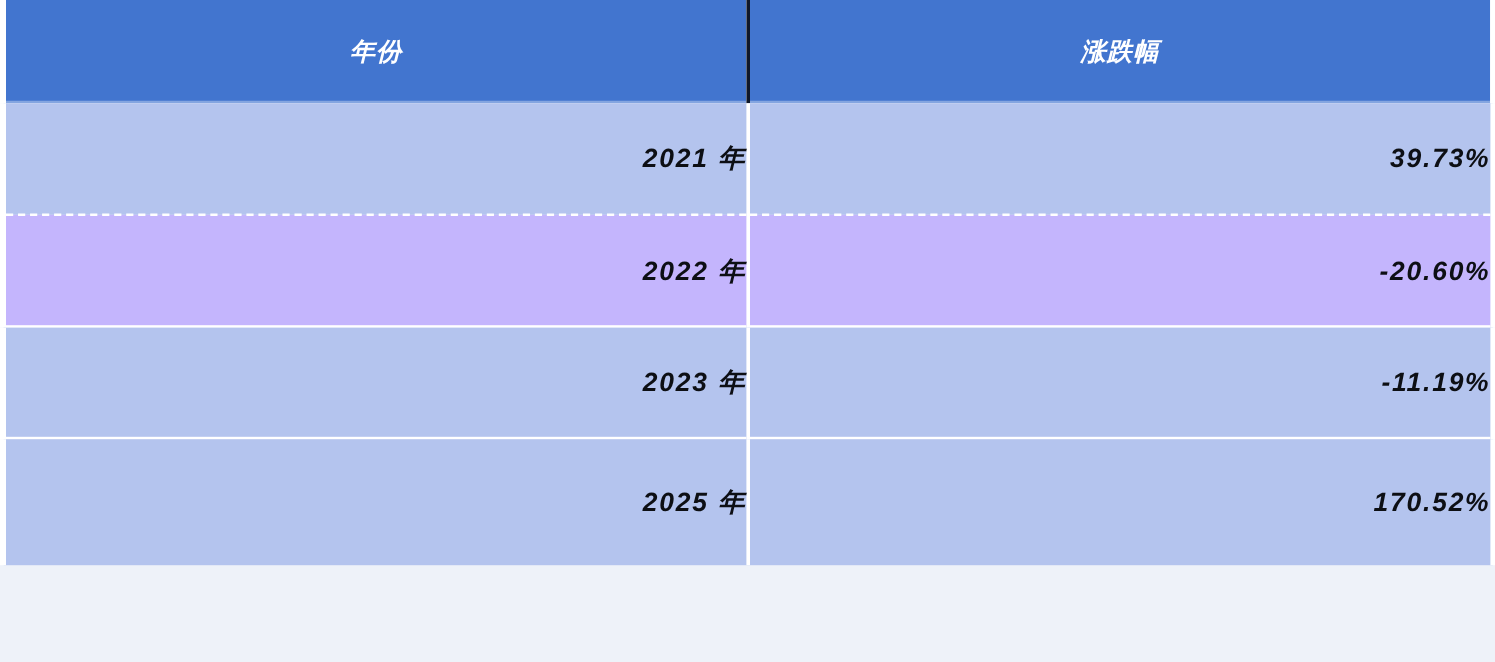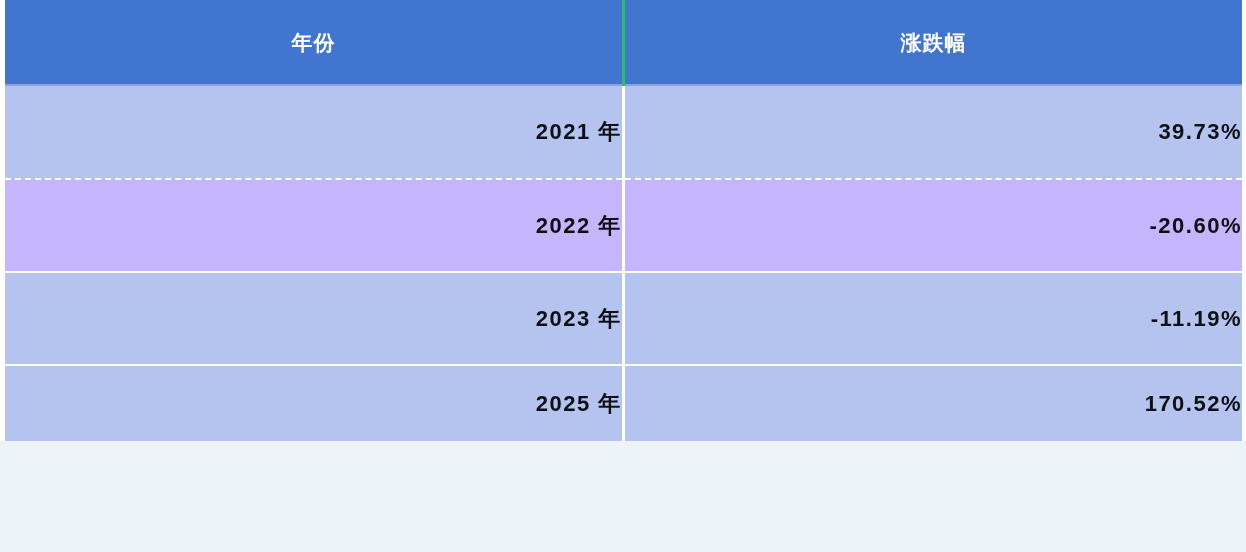--- a/index.html
+++ b/index.html
@@ -18,20 +18,21 @@
     width: 1246px;
     height: 552px;
     position: relative;
     background: #eef2f9;
   }
 
   table.data-table {
     width: 1246px;
     border-collapse: collapse;
     table-layout: fixed;
+    font-style: italic;
   }
 
   table.data-table col { width: 50%; }
 
   
   thead tr.header-row { height: 86px; }
 
   thead th {
     background: #4275cf;
     color: #ffffff;
@@ -42,28 +43,28 @@
     vertical-align: middle;
     padding: 0;
     border: none;
     position: relative;
   }
   thead th.col-year {
     border-left: 5px solid #ffffff;
     box-shadow: inset 0 -2px 0 rgba(255,255,255,0.35);
   }
   thead th.col-change {
-    border-left: 3px solid #22c55e;
+    border-left: 3px solid #0f172a;
     border-right: 4px solid #ffffff;
     box-shadow: inset 0 -2px 0 rgba(255,255,255,0.35);
   }
 
   
   tbody tr.data-row { height: 93px; }
-  tbody tr.data-row.row-last { height: 76px; }
+  tbody tr.data-row.row-last { height: 106px; }
 
   tbody td {
     text-align: right;
     vertical-align: middle;
     padding: 0;
     border: none;
     font-size: 22px;
     font-weight: bold;
     color: #0d0f14;
     letter-spacing: 1.5px;

